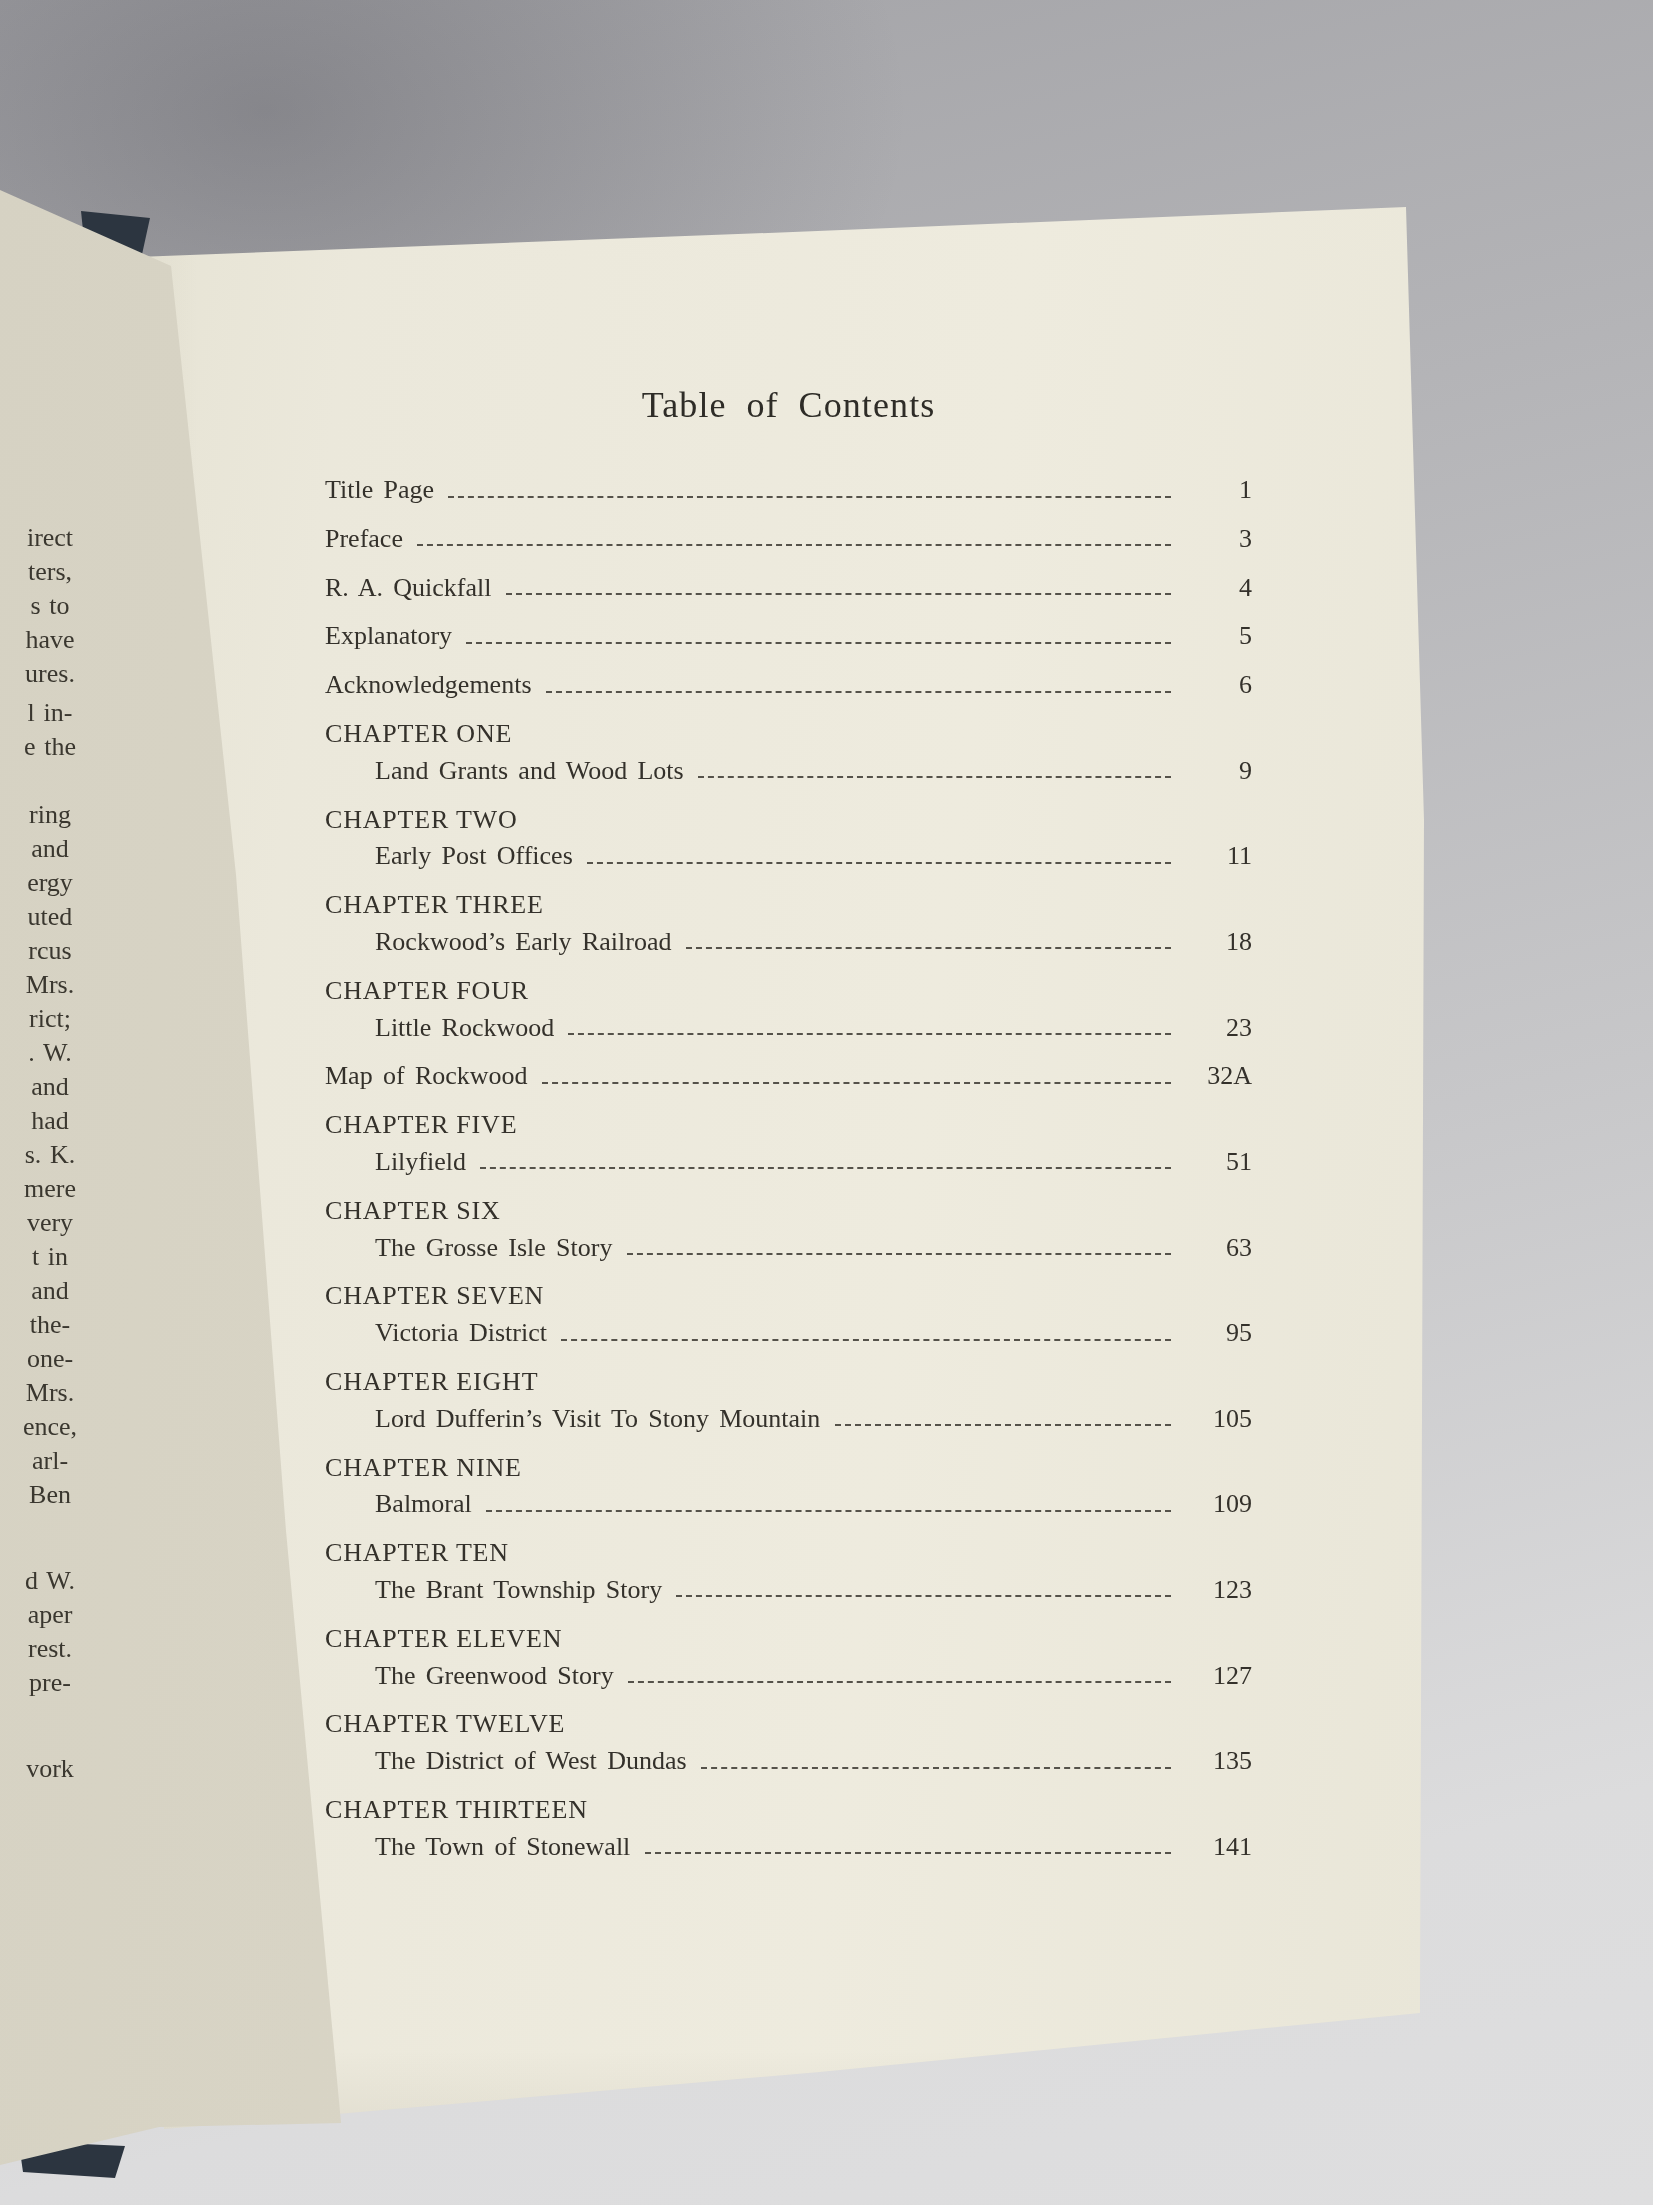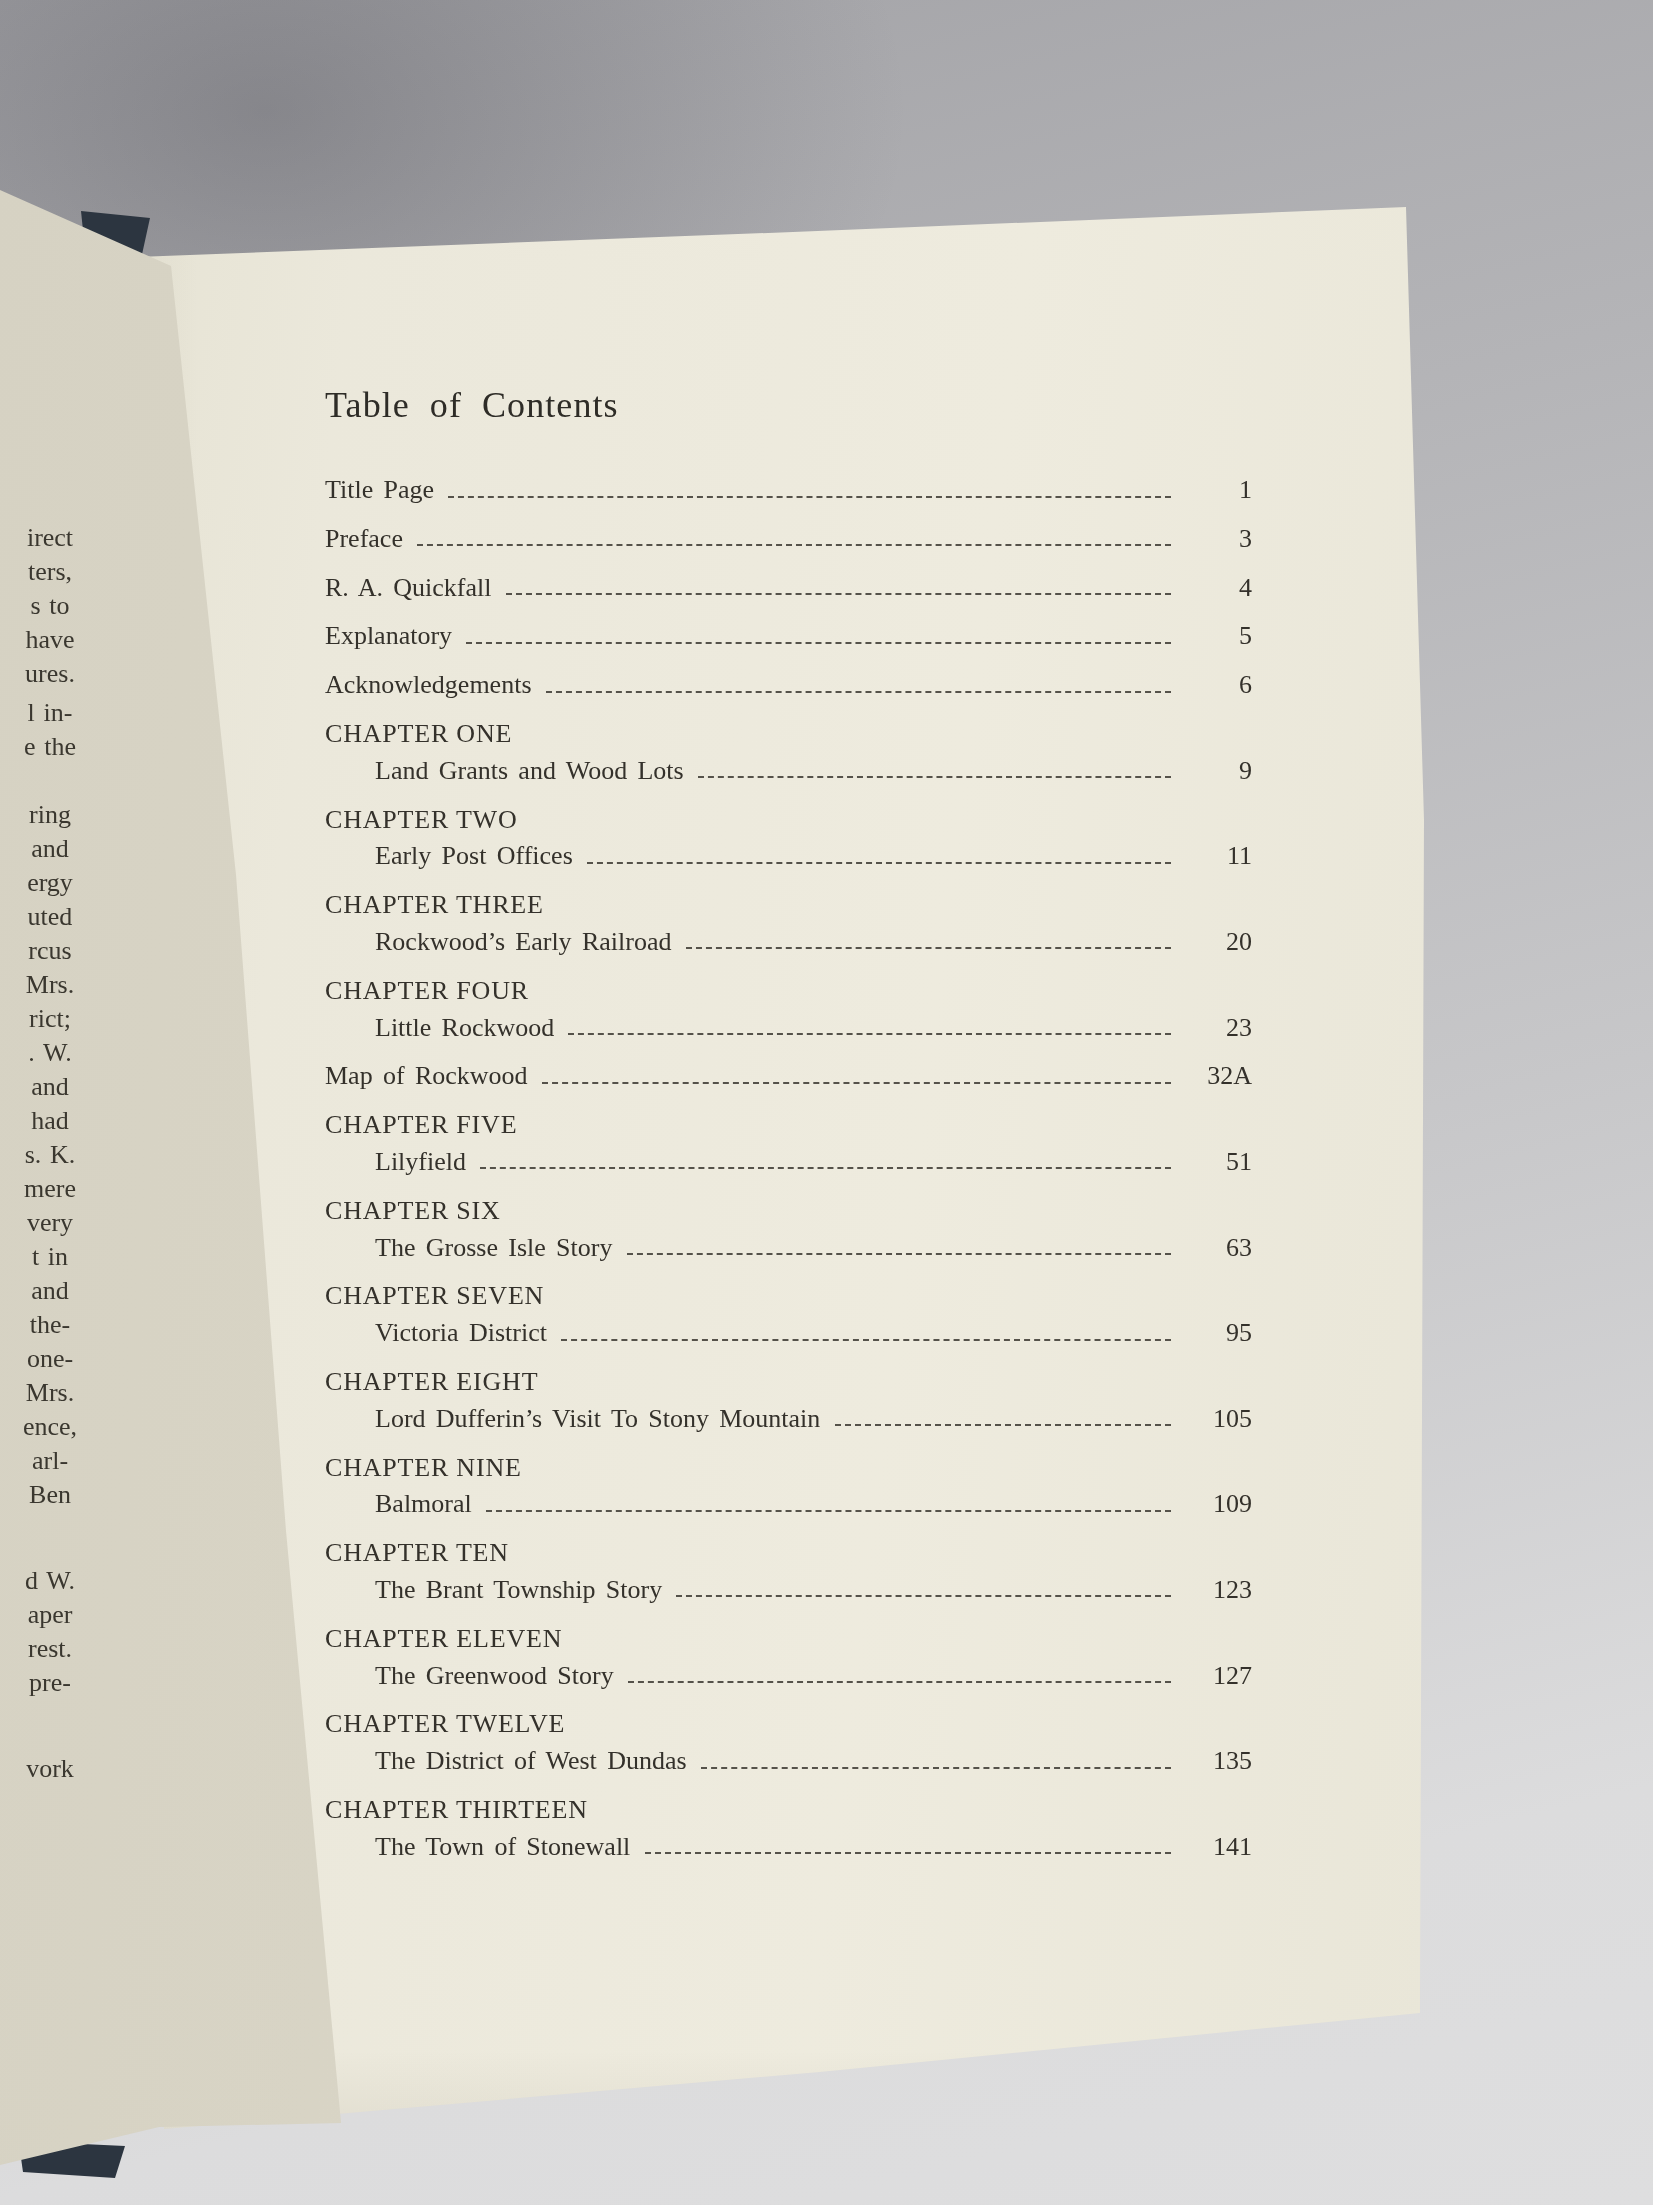--- a/index.html
+++ b/index.html
@@ -54,21 +54,21 @@
     position:absolute; left:0; top:521px; width:100px; padding-right:2.2px;
     text-align:center; font-size:26px; line-height:34px; color:#3a372f;
     word-spacing:2.2px;
   }
   .frag.g-s { margin-top:5px; }
   .frag.g-m { margin-top:34px; }
   .frag.g-l { margin-top:52px; }
 
   
   .toc-title {
-    position:absolute; left:325px; width:927px; top:384px; 
+    position:absolute; left:325px; width:927px; top:384px; text-align:center;
     font-size:36px; letter-spacing:1.1px; word-spacing:9.8px; color:var(--ink,#2e2c27);
   }
   .toc {
     position:absolute; left:325px; top:475px; width:927px;
     font-size:26px; line-height:1.12; color:#34312b;
   }
   .row  { display:flex; align-items:flex-end; margin-bottom:19.7px; }
   .chap { margin-bottom:19.7px; }
   .chap-name { margin-bottom:7.7px; letter-spacing:0.8px; }
   .chap .row { margin-bottom:0; padding-left:50px; }
@@ -167,21 +167,21 @@
           <span class="label">Early Post Offices</span>
           <span class="leader"></span>
           <span class="pg">11</span>
         </div>
       </div>
       <div class="chap">
         <div class="chap-name">CHAPTER THREE</div>
         <div class="row sub">
           <span class="label">Rockwood’s Early Railroad</span>
           <span class="leader"></span>
-          <span class="pg">20</span>
+          <span class="pg">18</span>
         </div>
       </div>
       <div class="chap">
         <div class="chap-name">CHAPTER FOUR</div>
         <div class="row sub">
           <span class="label">Little Rockwood</span>
           <span class="leader"></span>
           <span class="pg">23</span>
         </div>
       </div>

